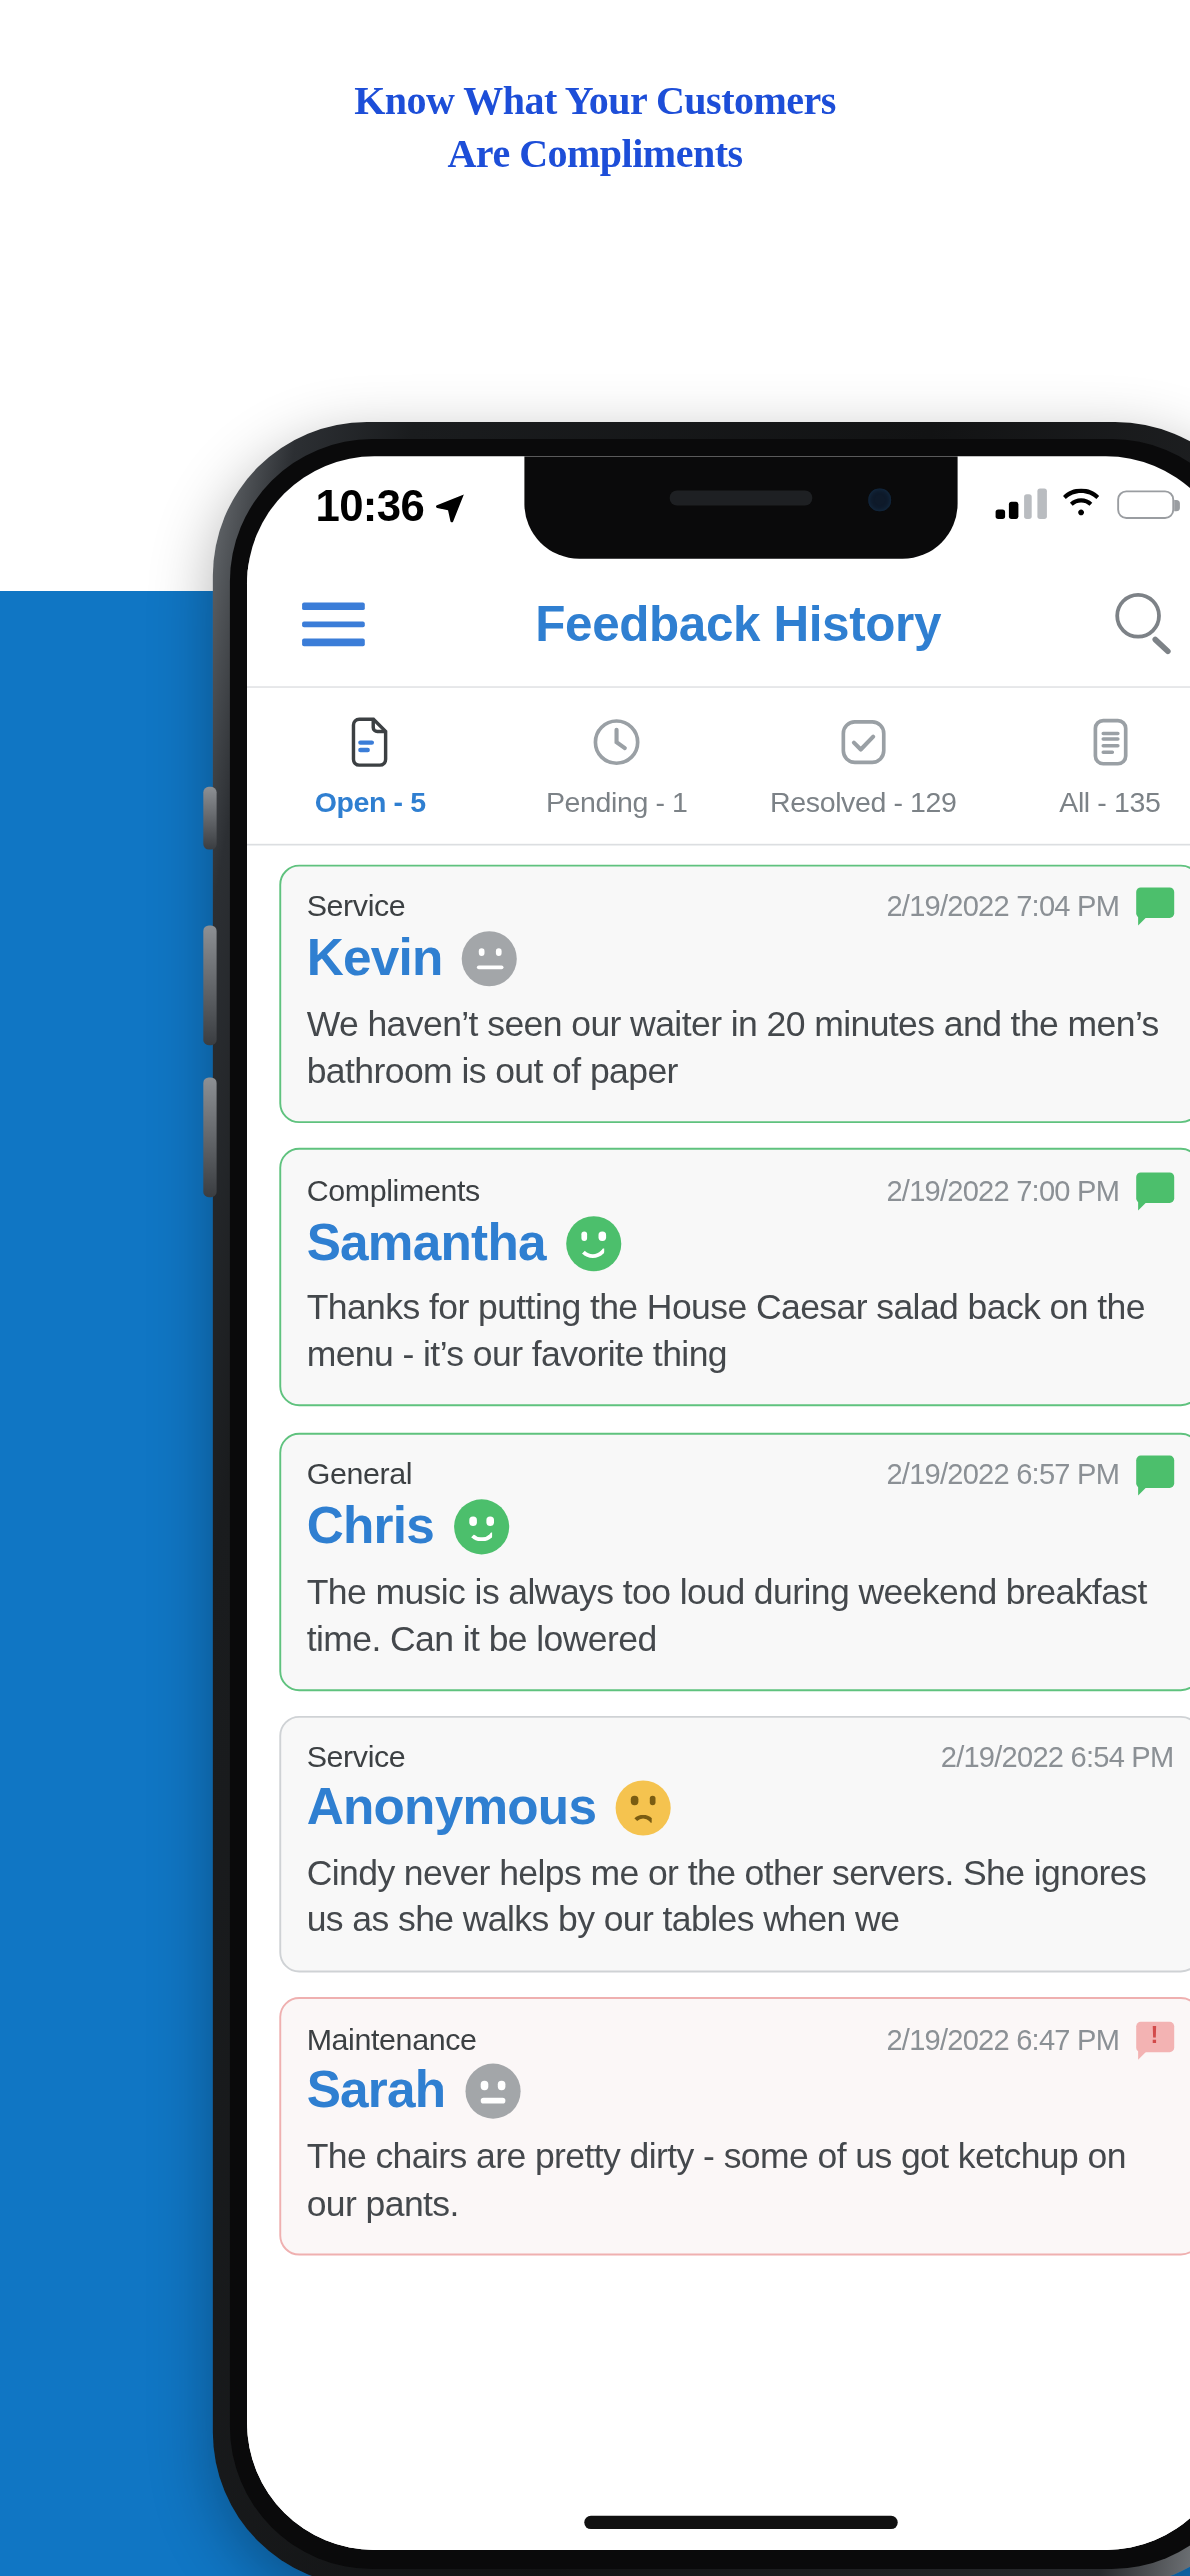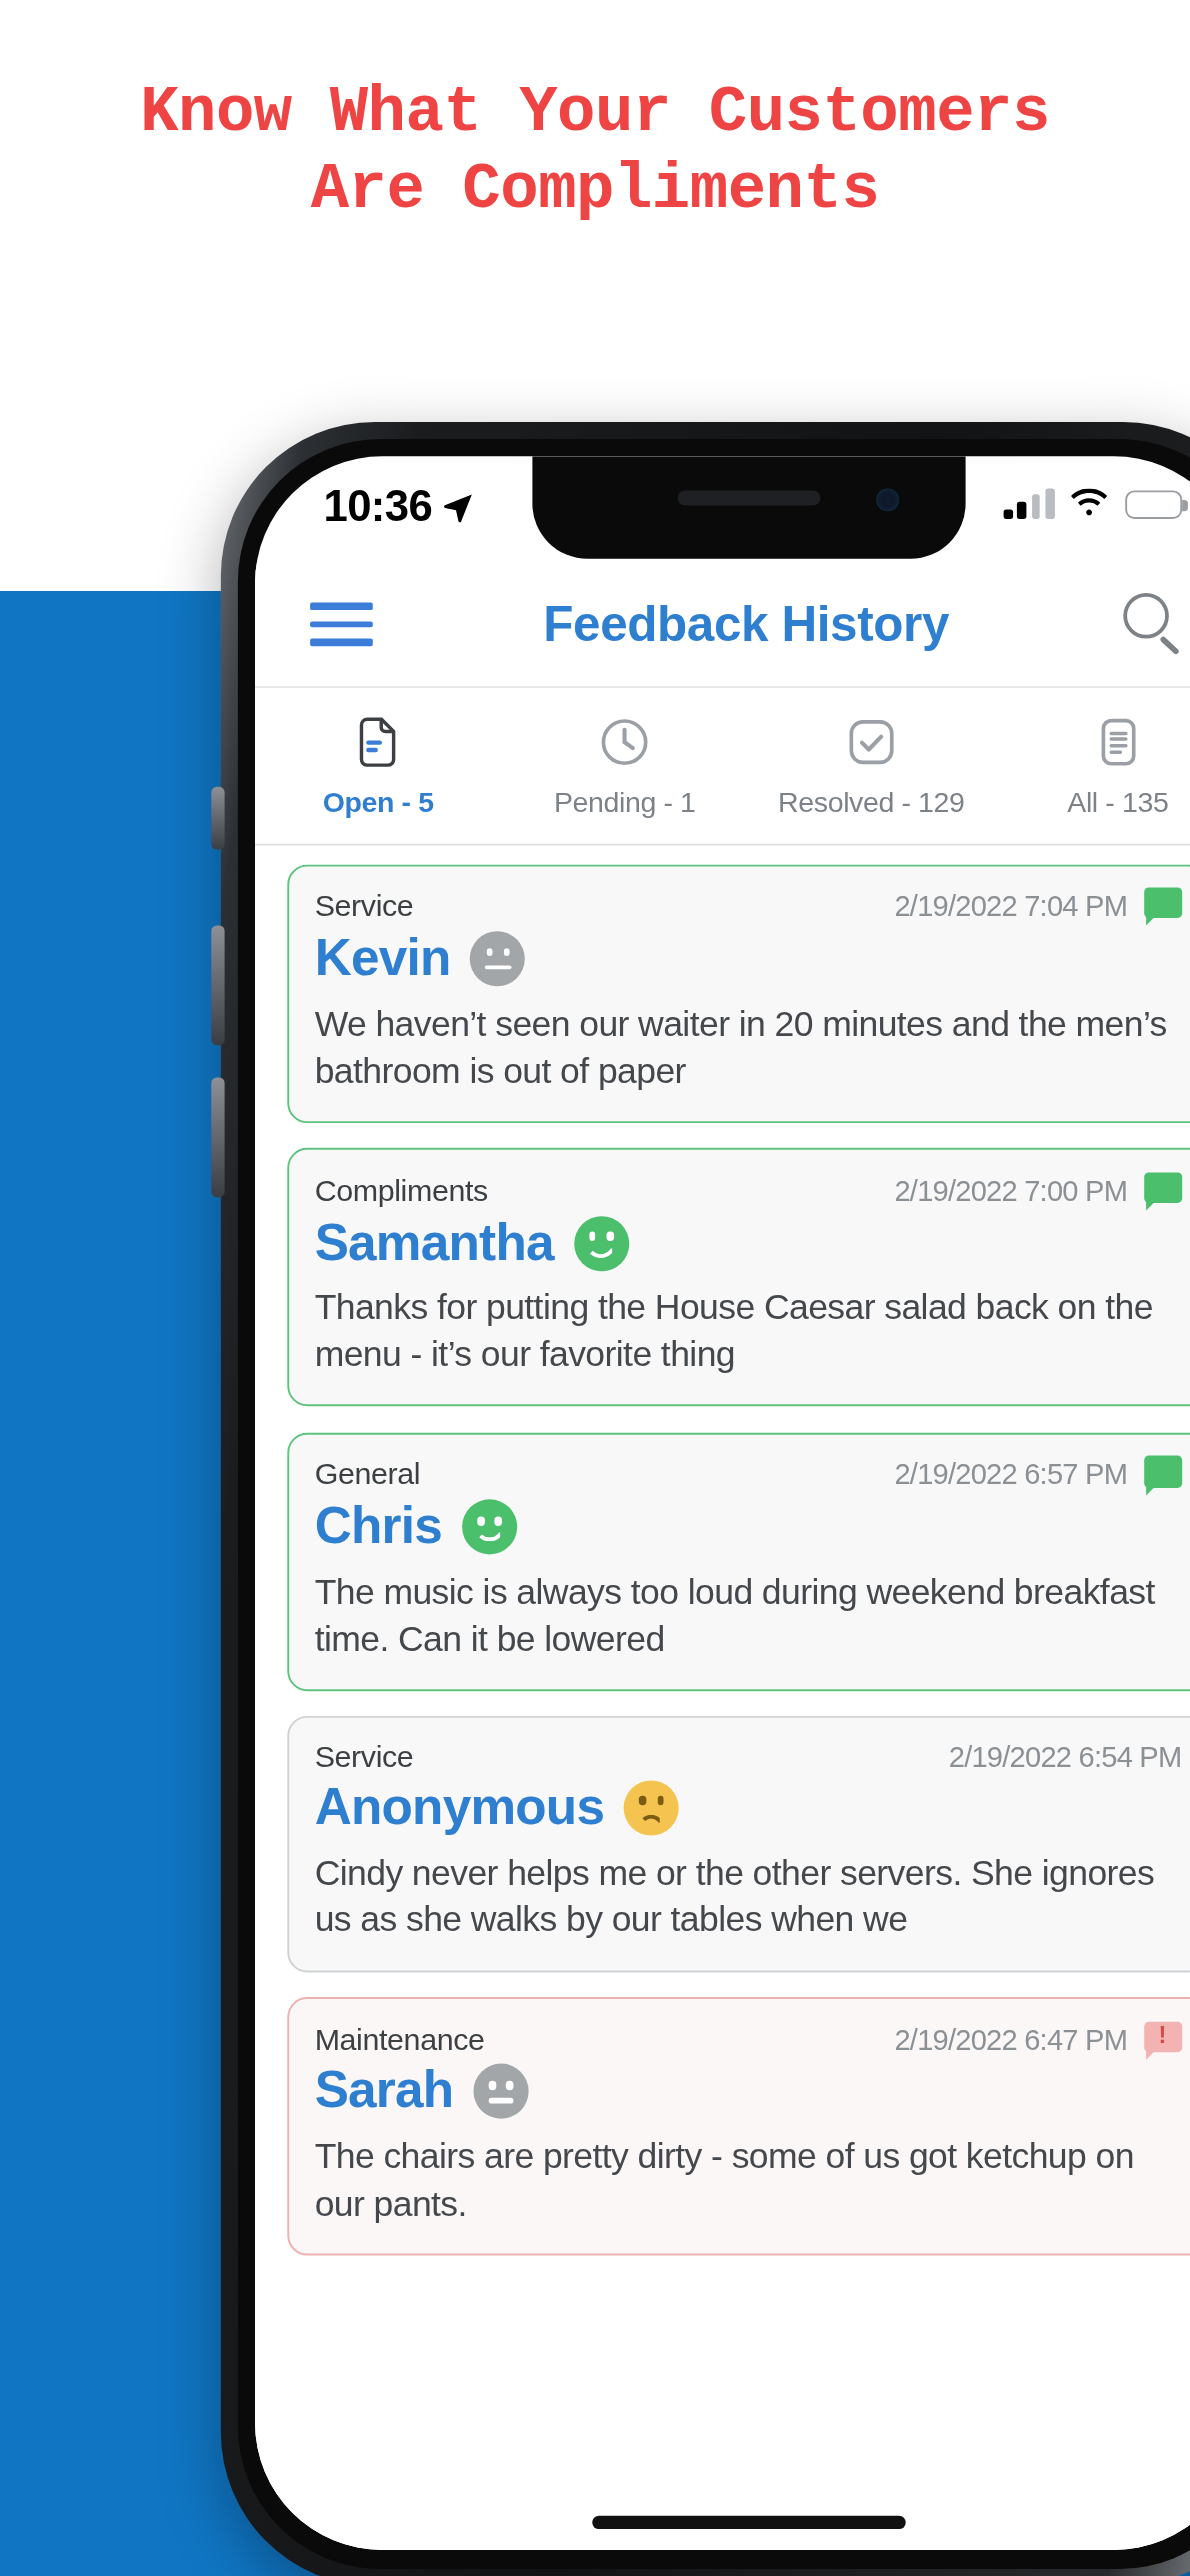--- a/index.html
+++ b/index.html
@@ -14,33 +14,33 @@
   .page { position: relative; width: 1190px; height: 2576px; background: #ffffff; }
   .bg-blue {
     position: absolute; left: 0; top: 591px; width: 1190px; height: 1985px;
     background: #1076c4;
   }
 
   
   .headline {
     position: absolute; left: 0; top: 81px; width: 1190px;
     text-align: center;
-    color: #ef4444;
-    font-family: Liberation Mono, monospace;
+    color: #1d4ed8;
+    font-family: Liberation Serif, serif;
     font-weight: bold;
-    font-size: 64px;
+    font-size: 40px;
     line-height: 1.0;
     letter-spacing: -0.5px;
     z-index: 5;
   }
   .headline .l2 { display: block; margin-top: 13.4px; }
 
   
   .phone-wrap {
-    position: absolute; left: 84px; top: 422px;
+    position: absolute; left: 76px; top: 422px;
     width: 1056px; height: 968px;
   }
   .phone {
     position: absolute; left: 0px; top: 0px;
     width: 556px; height: 1139px;
   }
   .phone-shell {
     position: absolute; left: 72px; top: 0px;
     width: 556px; height: 1139px;
     background: linear-gradient(100deg,#6f7377 0%, #2c2f33 6%, #1a1c1e 14%, #121314 50%, #27292c 88%, #8a8e92 97%, #4a4d51 100%);

